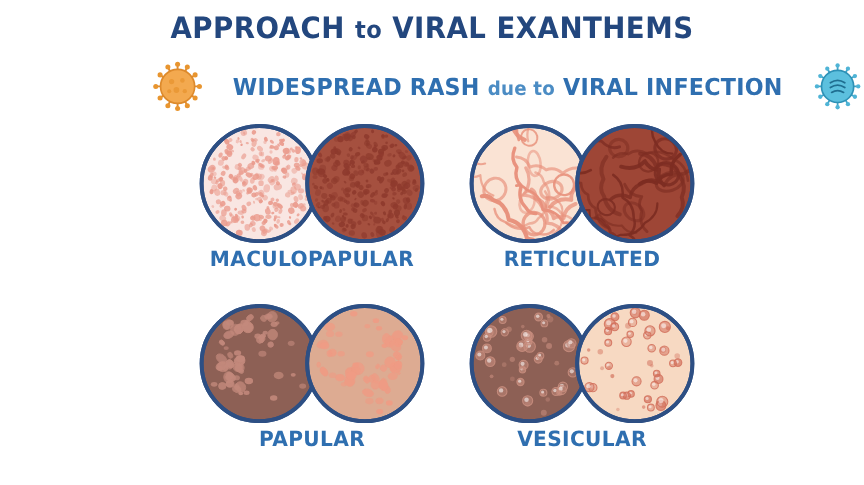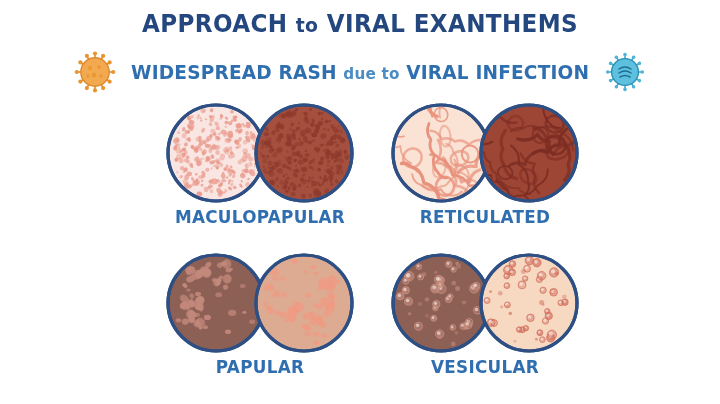--- a/index.html
+++ b/index.html
@@ -51,21 +51,22 @@
   }
 
   .subtitle-row {
     position: absolute;
     top: 50px;
     left: 0;
     width: 720px;
     height: 44px;
     display: flex;
     align-items: center;
-    justify-content: center;
+    justify-content: flex-end;
+    gap: 10px;
   }
 
   .subtitle {
     font-family: "DejaVu Sans", sans-serif;
     font-weight: bold;
     font-size: 19.5px;
     letter-spacing: 0.2px;
     color: #2f6fb0;
     white-space: nowrap;
     transform: scaleX(0.95);

